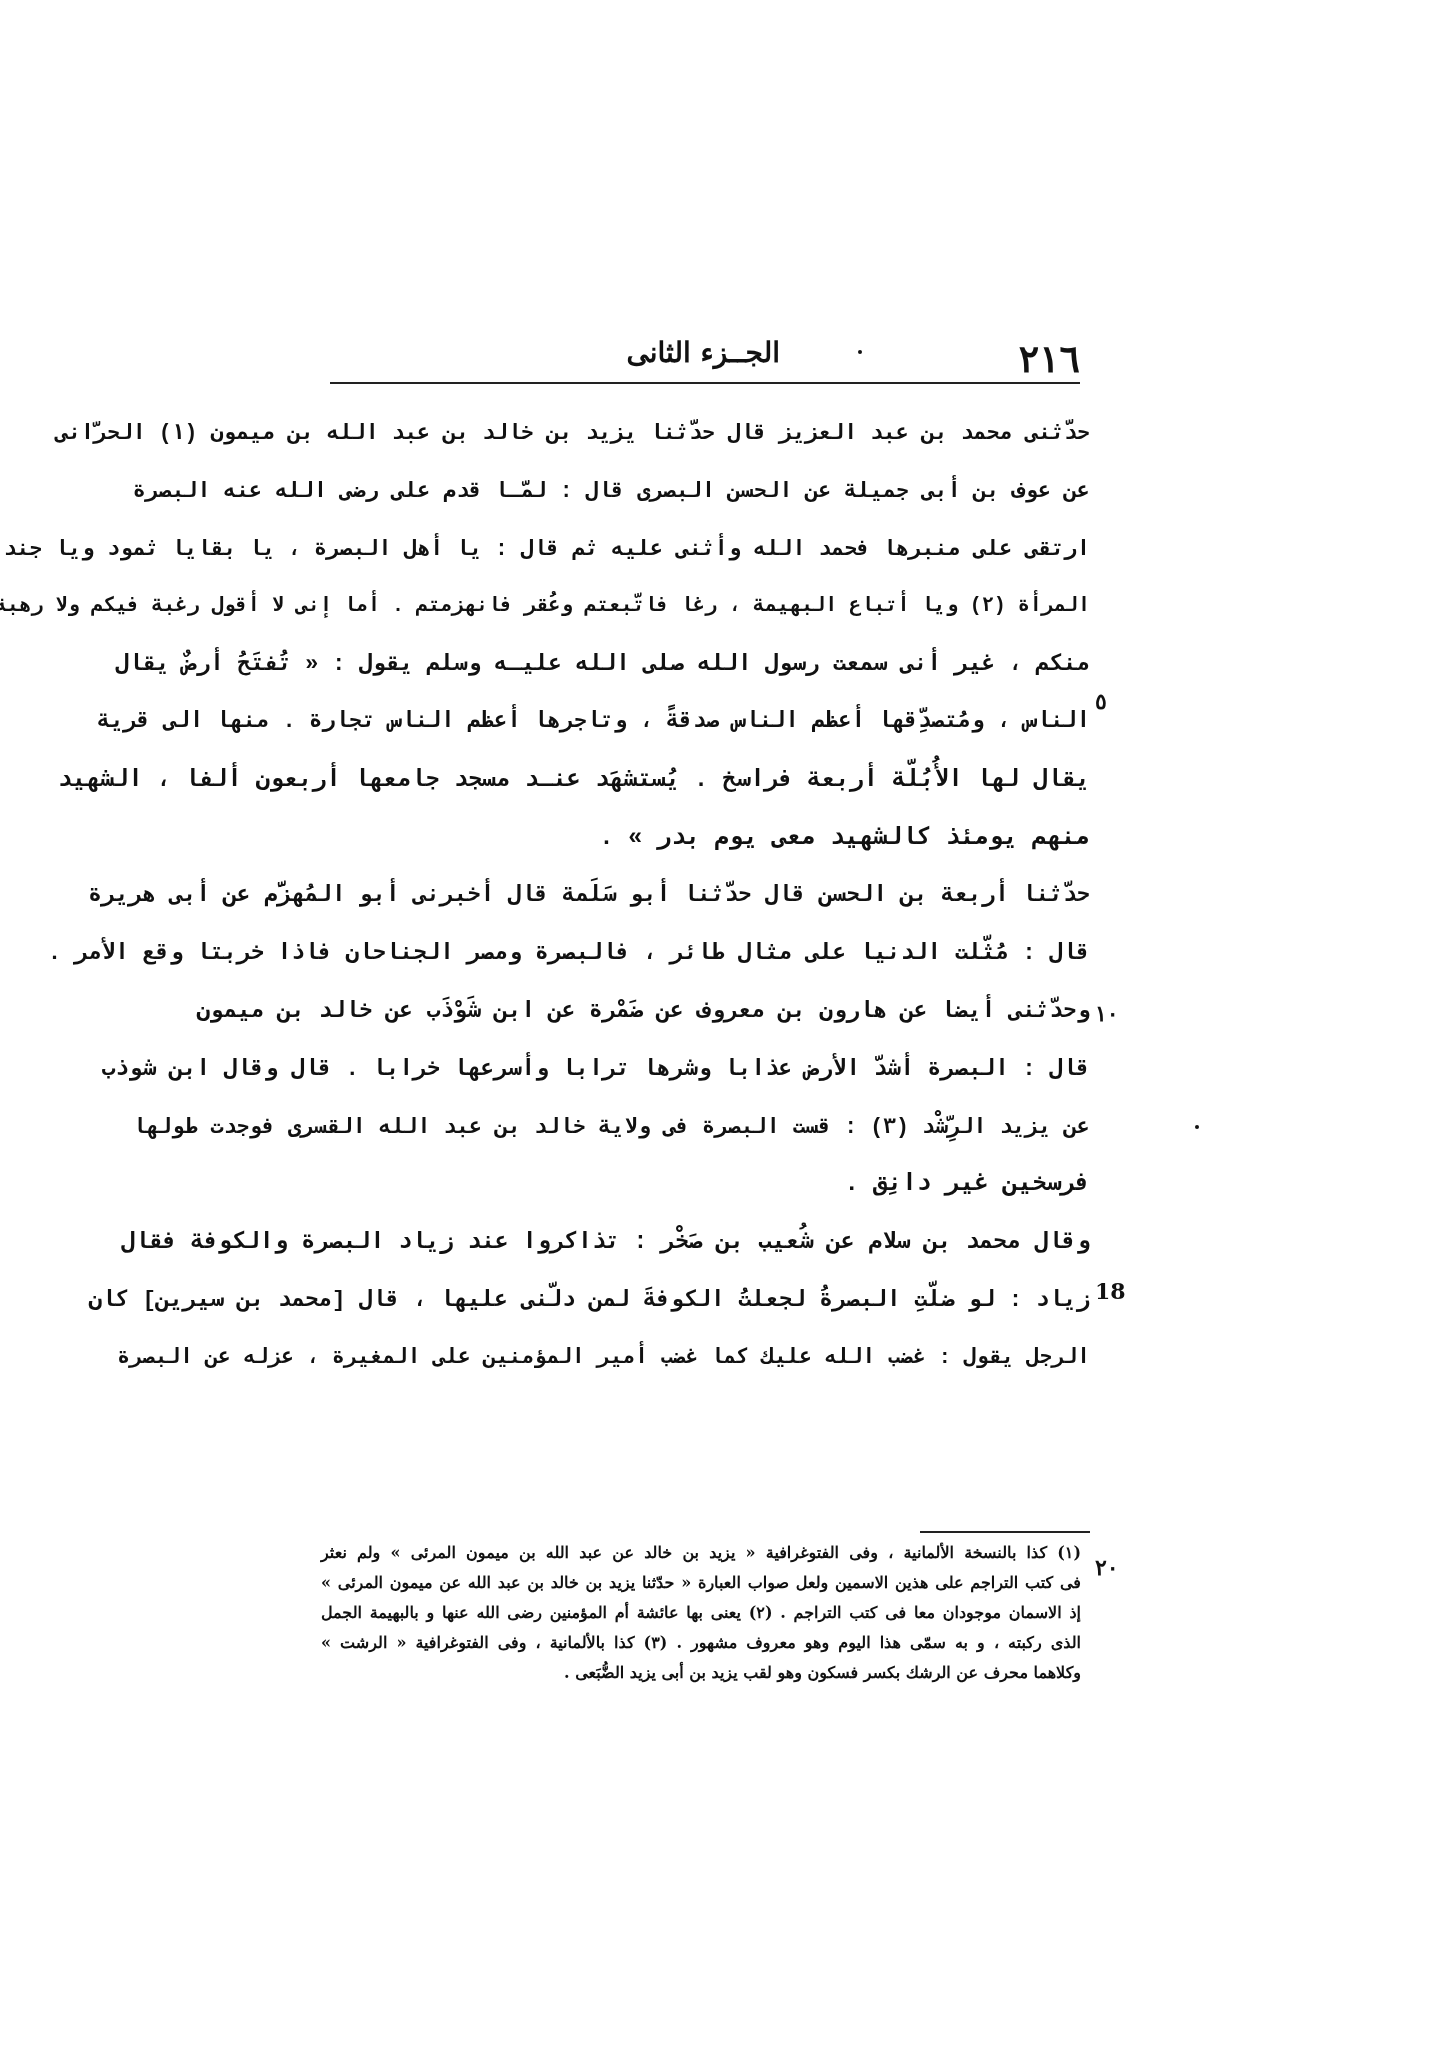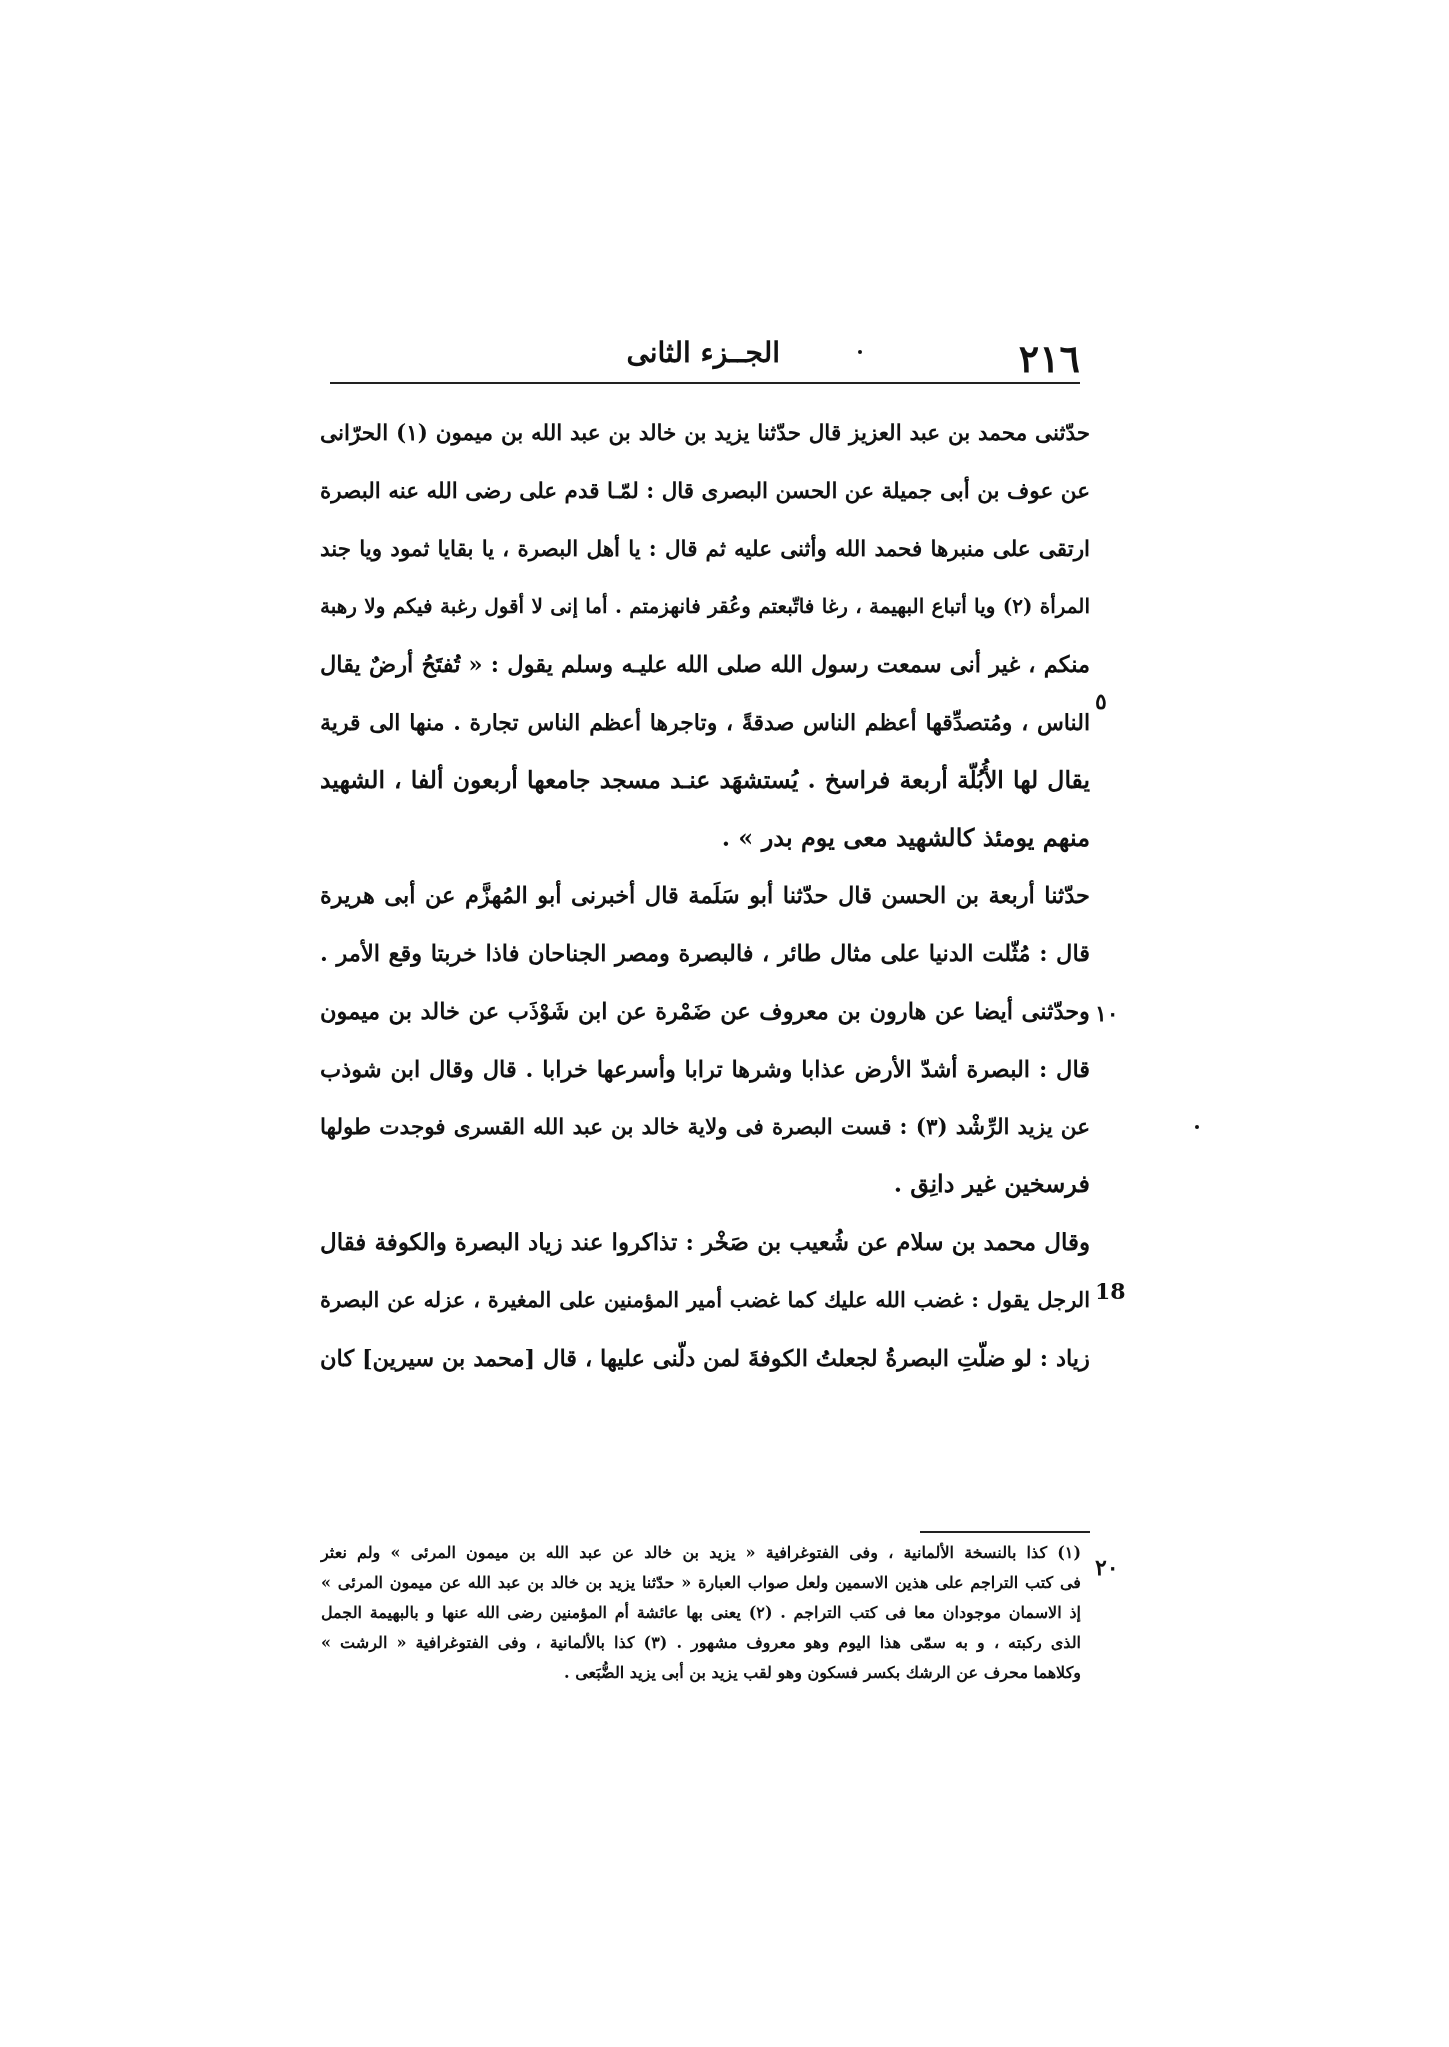--- a/index.html
+++ b/index.html
@@ -6,21 +6,21 @@
     body { width: 1449px; height: 2047px; position: relative; overflow: hidden; color: #111111;
            font-family: "DejaVu Serif", serif; }
     .page { position: absolute; left: 0; top: 0; width: 1449px; height: 2047px; background: #ffffff; }
     .header { position: absolute; left: 330px; top: 336px; width: 750px; height: 42px; direction: rtl; }
     .page-number { position: absolute; right: 0; top: 0; font-size: 38px; font-weight: bold; }
     .running-title { position: absolute; right: 300px; top: 0; font-size: 28px; font-weight: bold; }
     .header-dot { position: absolute; right: 218px; top: 14px; width: 4px; height: 4px; background:#111; border-radius: 50%; }
     .header-rule { position: absolute; left: 330px; top: 382px; width: 750px; height: 2px; background: #222; }
     .body { position: absolute; left: 320px; top: 404px; width: 770px; direction: rtl; }
     .line { height: 46px; line-height: 46px; font-size: 24px; font-weight: bold; text-align: justify;
-            text-align-last: justify; white-space: nowrap; margin-bottom: 0; }
+            text-align-last: justify; white-space: nowrap; margin-bottom: 0; font-family: Liberation Mono, monospace; }
     .line.last { text-align-last: right; }
     .row { height: 57.8px; position: relative; }
     .row .line { position: absolute; left: 0; right: 0; top: 6px; }
     .margin-num { position: absolute; left: 1095px; font-size: 22px; font-weight: bold; direction: rtl; }
     .stray-dot { position: absolute; left: 1195px; top: 1125px; width: 4px; height: 4px; background: #111; border-radius: 50%; }
     .fn-rule { position: absolute; left: 920px; top: 1531px; width: 170px; height: 2px; background: #222; }
     .footnotes { position: absolute; left: 321px; top: 1538px; width: 760px; direction: rtl; }
     .fn-line { height: 30px; line-height: 30px; font-size: 16px; font-weight: bold; white-space: nowrap;
                text-align: justify; text-align-last: justify; }
     .fn-line.last { text-align-last: right; }
@@ -77,24 +77,24 @@
     <div class="row">
         <div class="line" style="font-size: 21.5px;">عن يزيد الرِّشْد (٣) : قست البصرة فى ولاية خالد بن عبد الله القسرى فوجدت طولها</div>
       </div>
     <div class="row">
         <div class="line last">فرسخين غير دانِق .</div>
       </div>
     <div class="row">
         <div class="line" style="font-size: 23px;">وقال محمد بن سلام عن شُعيب بن صَخْر : تذاكروا عند زياد البصرة والكوفة فقال</div>
       </div>
     <div class="row">
-        <div class="line" style="font-size: 21px;">الرجل يقول : غضب الله عليك كما غضب أمير المؤمنين على المغيرة ، عزله عن البصرة</div>
+        <div class="line" style="font-size: 22.5px;">زياد : لو ضلّتِ البصرةُ لجعلتُ الكوفةَ لمن دلّنى عليها ، قال [محمد بن سيرين] كان</div>
       </div>
     <div class="row">
-        <div class="line" style="font-size: 22.5px;">زياد : لو ضلّتِ البصرةُ لجعلتُ الكوفةَ لمن دلّنى عليها ، قال [محمد بن سيرين] كان</div>
+        <div class="line" style="font-size: 21px;">الرجل يقول : غضب الله عليك كما غضب أمير المؤمنين على المغيرة ، عزله عن البصرة</div>
       </div>
   </div>
 
   <span class="margin-num" style="top:688px">٥</span>
   <span class="margin-num" style="top:1000px">١٠</span>
   <span class="margin-num" style="top:1278px">18</span>
   <span class="margin-num" style="top:1554px">٢٠</span>
   <span class="stray-dot"></span>
 
   <div class="fn-rule"></div>

